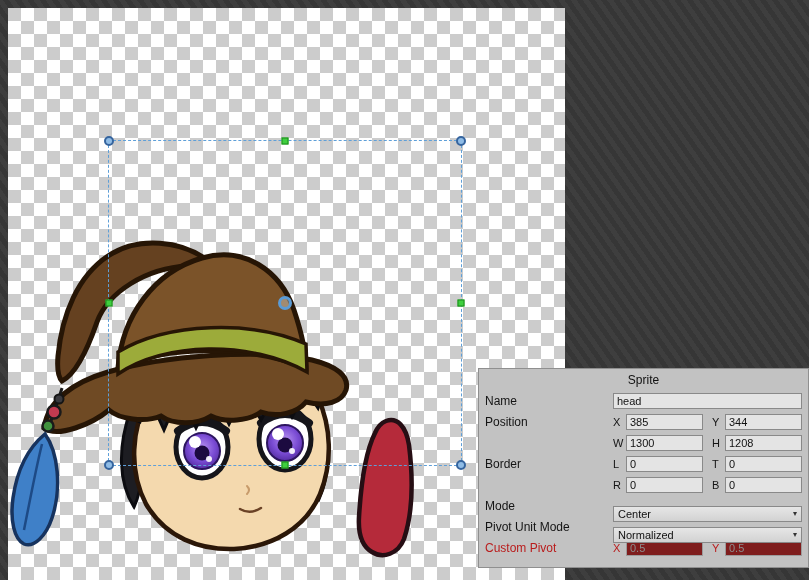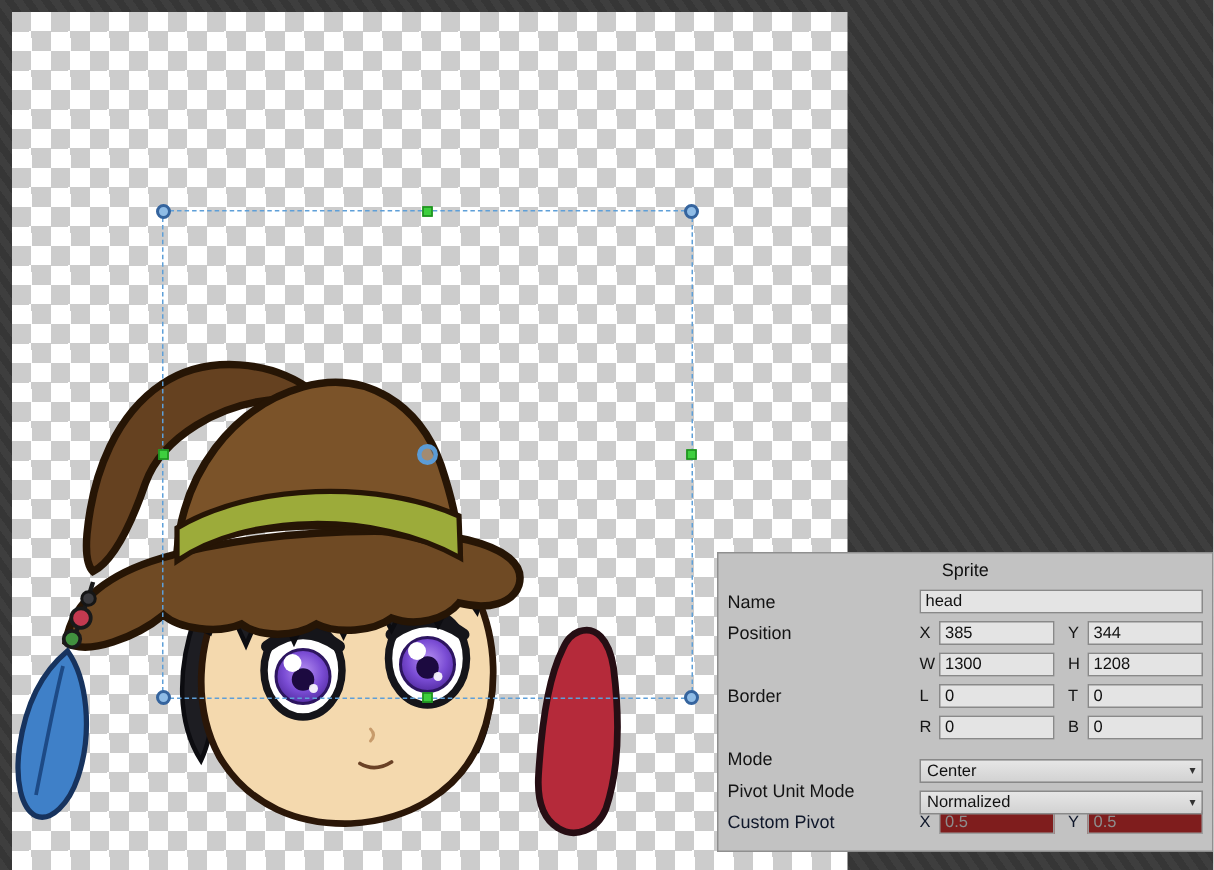--- a/index.html
+++ b/index.html
@@ -60,21 +60,21 @@
     padding: 0 3px;
   }
   .dropdown {
     flex: 1 1 auto; min-width: 0; height: 16px; position: relative;
     background: linear-gradient(#e6e6e6, #d2d2d2); border: 1px solid #898989;
     display: flex; align-items: center; padding: 0 4px; font-size: 11px; color: #111;
     cursor: default;
     margin-top: 16px;
   }
   .dd-arrow { margin-left: auto; font-size: 8px; color: #333; line-height: 1; }
-  .row.disabled .row-label, .row.disabled .mini { color: #0f172a; }
+  .row.disabled .row-label, .row.disabled .mini { color: #b91c1c; }
   .field[disabled] { background: #7f1d1d; color: #8d8d8d; border-color: #9c9c9c; }
 </style>
 </head>
 <body>
 
 <div id="app">
 
   <div class="canvas">
     <svg width="557" height="572" viewBox="8 8 557 572">
       <defs>

